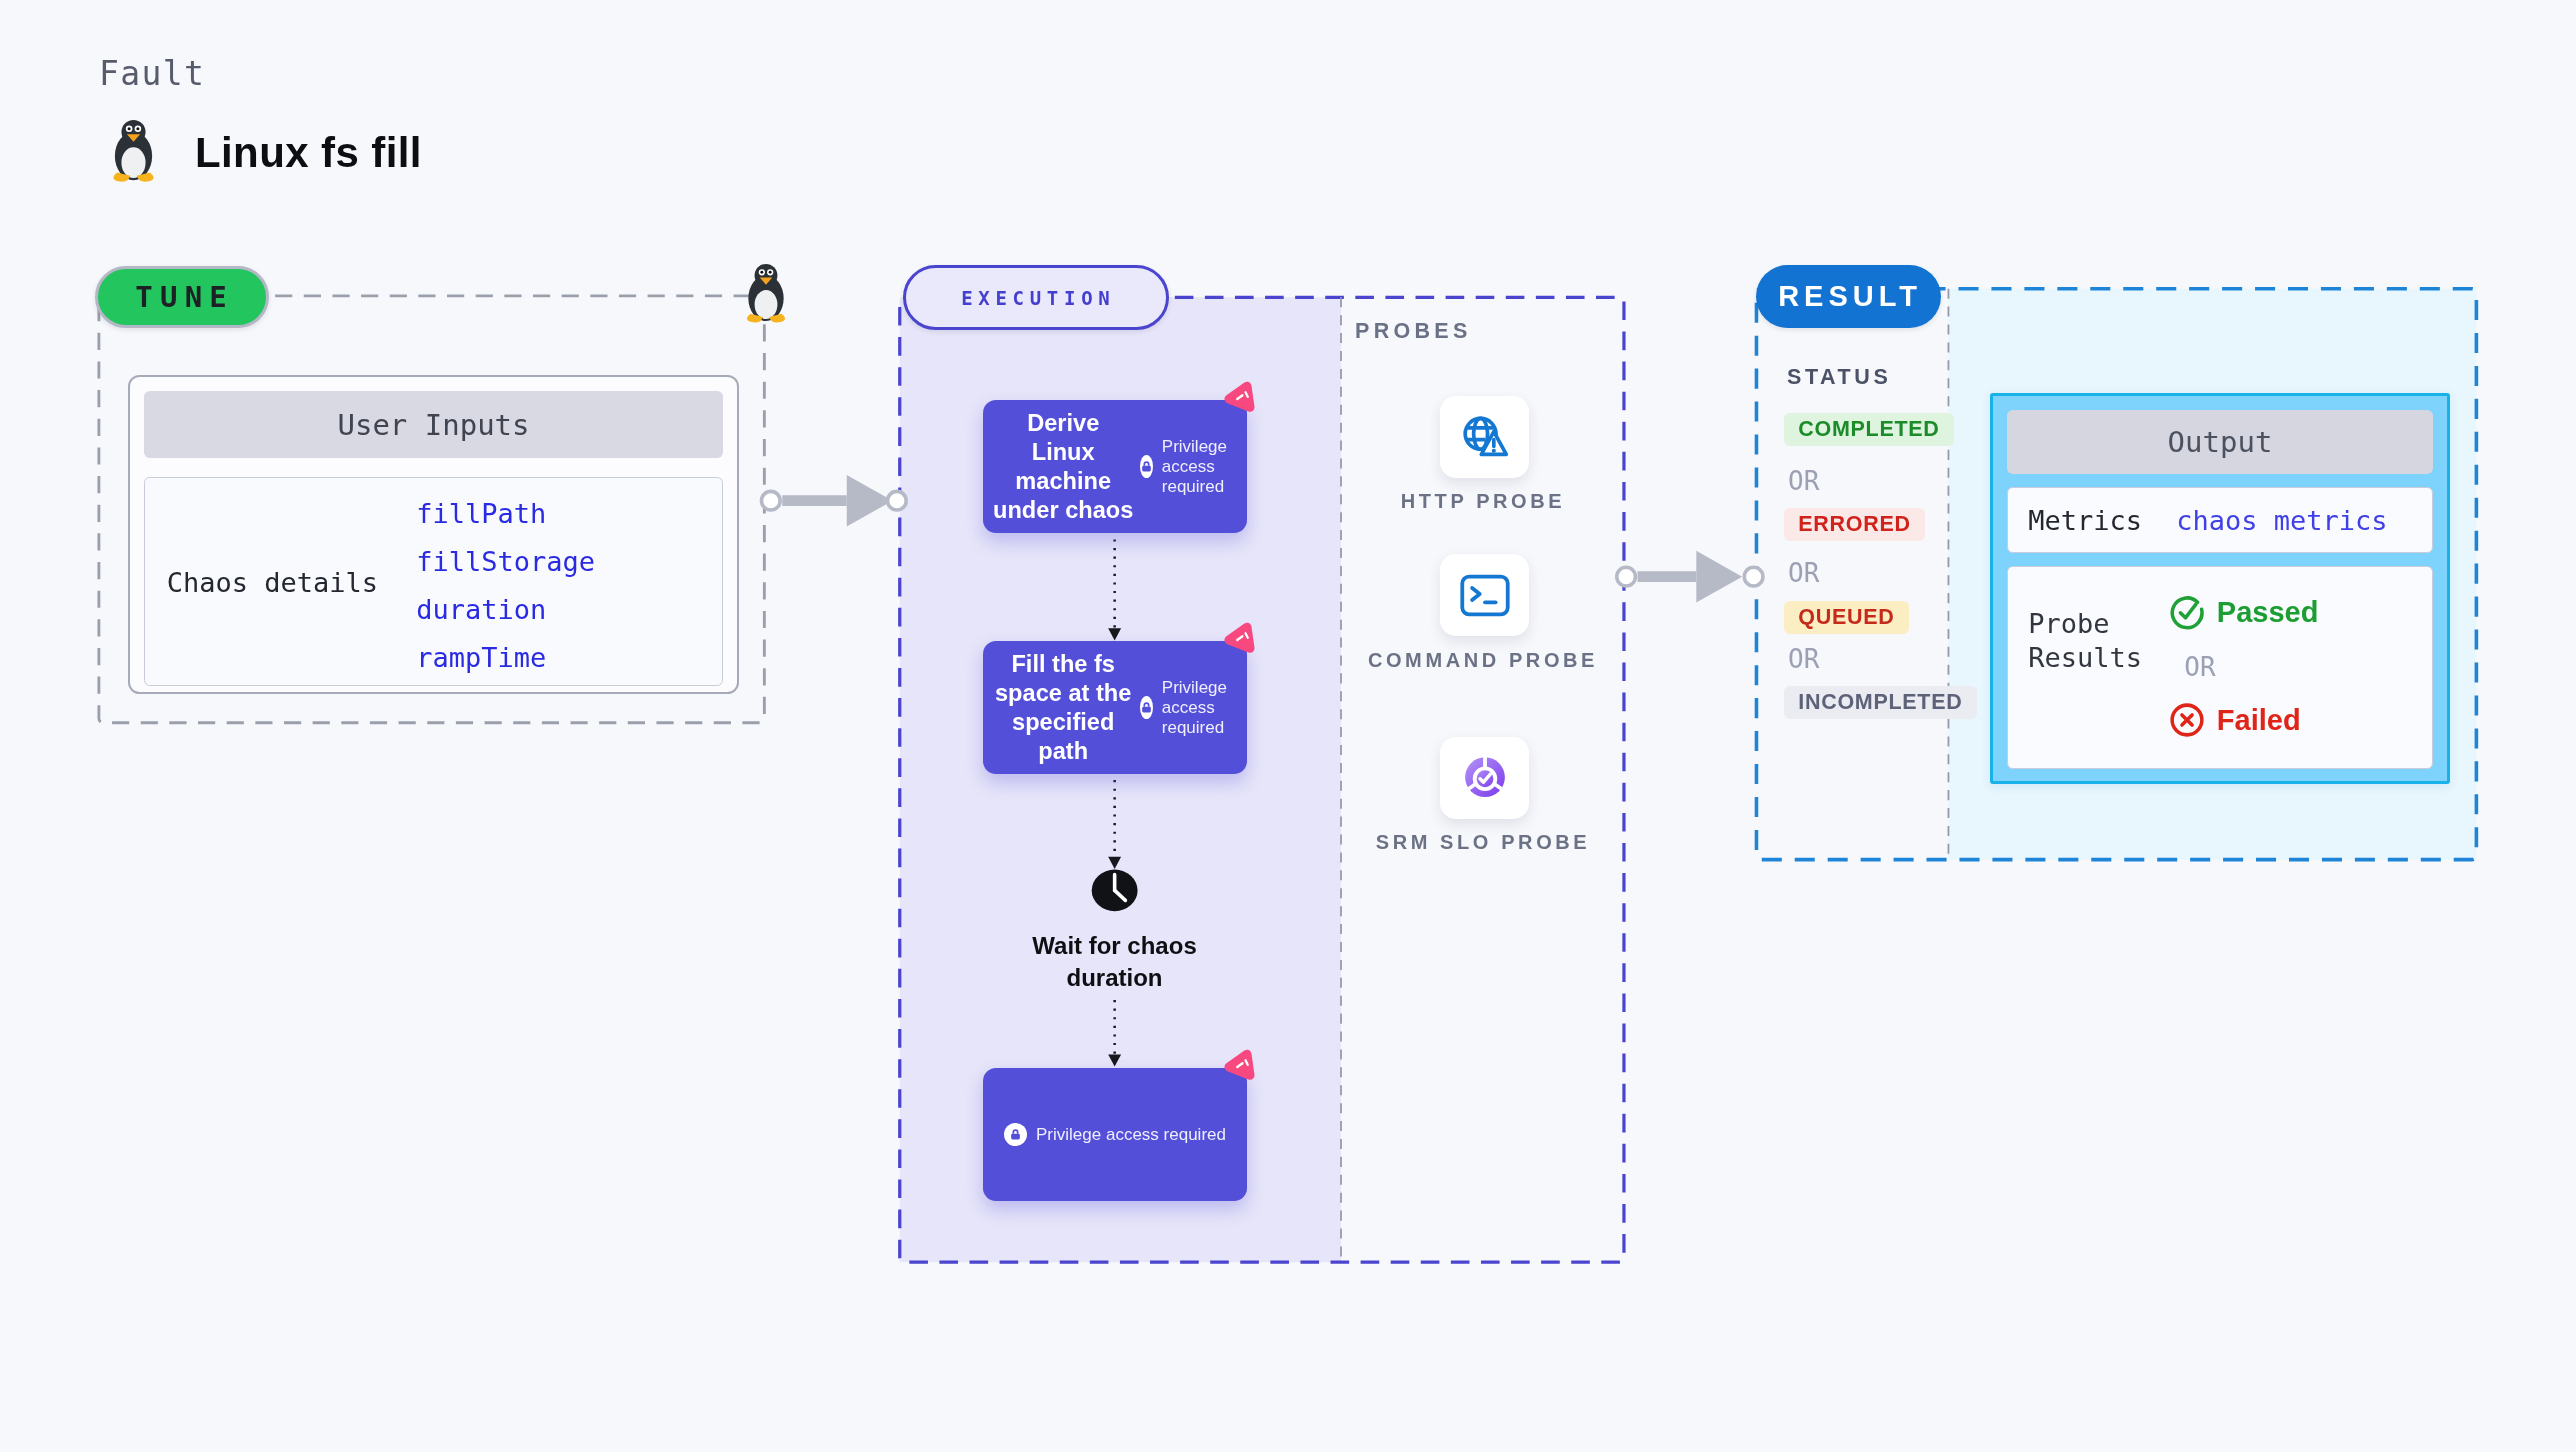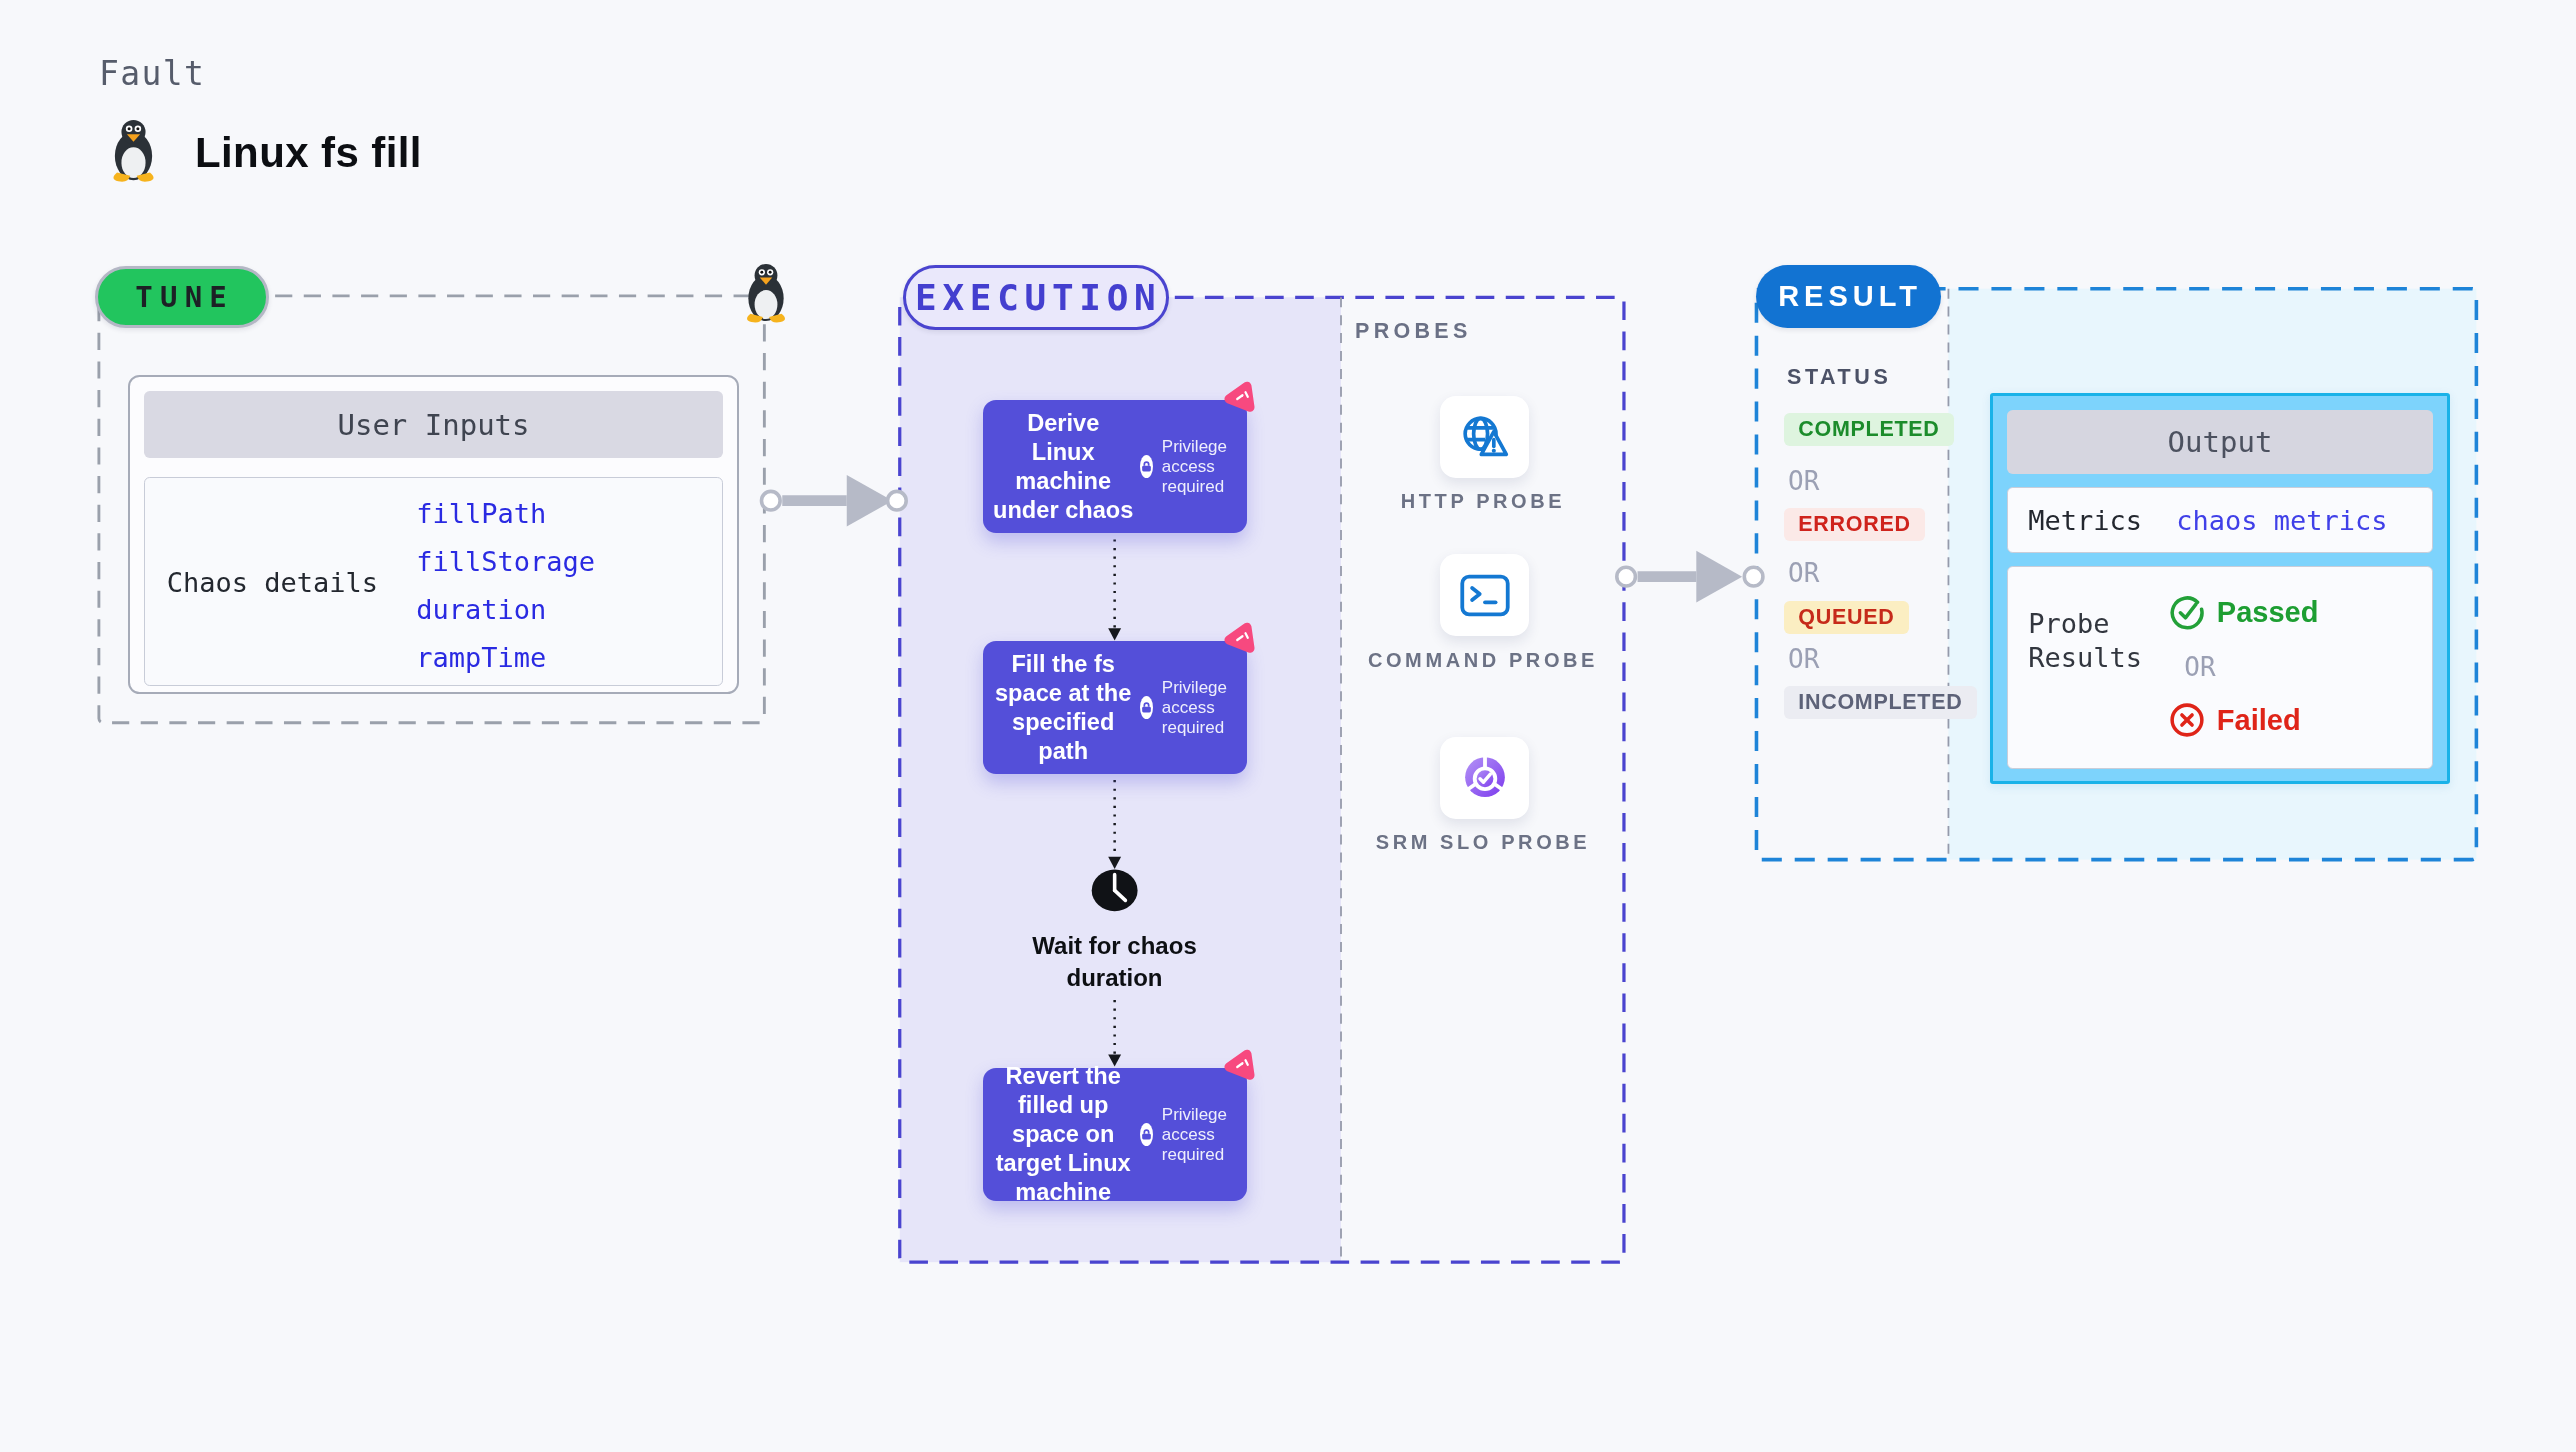--- a/index.html
+++ b/index.html
@@ -12,21 +12,21 @@
   .z1{z-index:1;} .z2{z-index:2;}
 
   .fault-label{left:99px;top:54px;font-size:33px;color:#565c6b;letter-spacing:1.4px;}
   .page-title{left:195px;top:129px;font-size:42px;font-weight:800;color:#0c0e12;letter-spacing:0.4px;}
 
   .pill{display:flex;align-items:center;justify-content:center;border-radius:33px;
         box-shadow:0 2.1px 5.7px rgba(25,30,60,.10);}
   .tune-pill{left:95px;top:266px;width:162px;height:56px;background:#22c55e;border:3.6px solid #b4b7c5;
              font-size:29px;font-weight:700;letter-spacing:7.2px;color:#1d2025;padding-left:5.7px;}
   .exec-pill{left:903px;top:265px;width:256px;height:59px;background:#eae8fb;border:3.6px solid #4a44cf;
-             font-size:36px;font-weight:700;letter-spacing:5.7px;color:#443fcf;padding-left:4.3px;}
+             font-size:19px;font-weight:700;letter-spacing:5.7px;color:#443fcf;padding-left:4.3px;}
   .result-pill{left:1756px;top:265px;width:181px;height:63px;background:#1273d2;color:#ffffff;
                font-size:29px;font-weight:800;letter-spacing:5px;padding-left:3.6px;}
 
   .ui-card{left:128px;top:375px;width:611px;height:319px;background:#fcfcfe;border:2.9px solid #a6abb8;
            border-radius:11.5px;padding:14.3px;box-sizing:border-box;}
   .ui-header{height:67px;background:#d9d9e3;border-radius:5.7px;display:flex;align-items:center;
              justify-content:center;font-size:29px;color:#3f4450;margin-bottom:19px;}
   .ui-row{height:207px;border:1.4px solid #c8ccd8;border-radius:5.7px;background:#f9fafd;position:relative;}
   .ui-row-label{position:absolute;left:21.5px;top:50%;transform:translateY(-50%);font-size:27px;color:#23272f;}
   .ui-val{position:absolute;left:271px;font-size:27px;color:#2a2ae2;}
@@ -202,21 +202,20 @@
   </div>
 
   <div class="abs sans wait-label z1">Wait for chaos duration</div>
 
   <div class="abs step z1" style="top:1068px">
     <svg class="pink-badge" viewBox="0 0 44 44">
       <path d="M8 24 L32 7 L36 35 Z" fill="#f7497f" stroke="#f7497f" stroke-width="12" stroke-linejoin="round"></path>
       <path d="M19 24 l7 -5" stroke="#ffffff" stroke-width="3" stroke-linecap="round" fill="none"></path>
       <path d="M30 15 l3 6" stroke="#ffffff" stroke-width="3" stroke-linecap="round" fill="none"></path>
     </svg>
-    <div class="step-title sans">Revert the filled up space on target Linux machine</div>
     <div class="priv">
       <span class="lock-circle">
         <svg width="13" height="13" viewBox="0 0 18 18">
             <rect x="3" y="8" width="12" height="8" rx="2" fill="#544fd9"></rect>
             <path d="M6 8 V6 a3 3 0 0 1 6 0 v2" stroke="#544fd9" stroke-width="2.4" fill="none"></path>
           </svg>
       </span>
       <span class="priv-text sans">Privilege access required</span>
     </div>
   </div>

